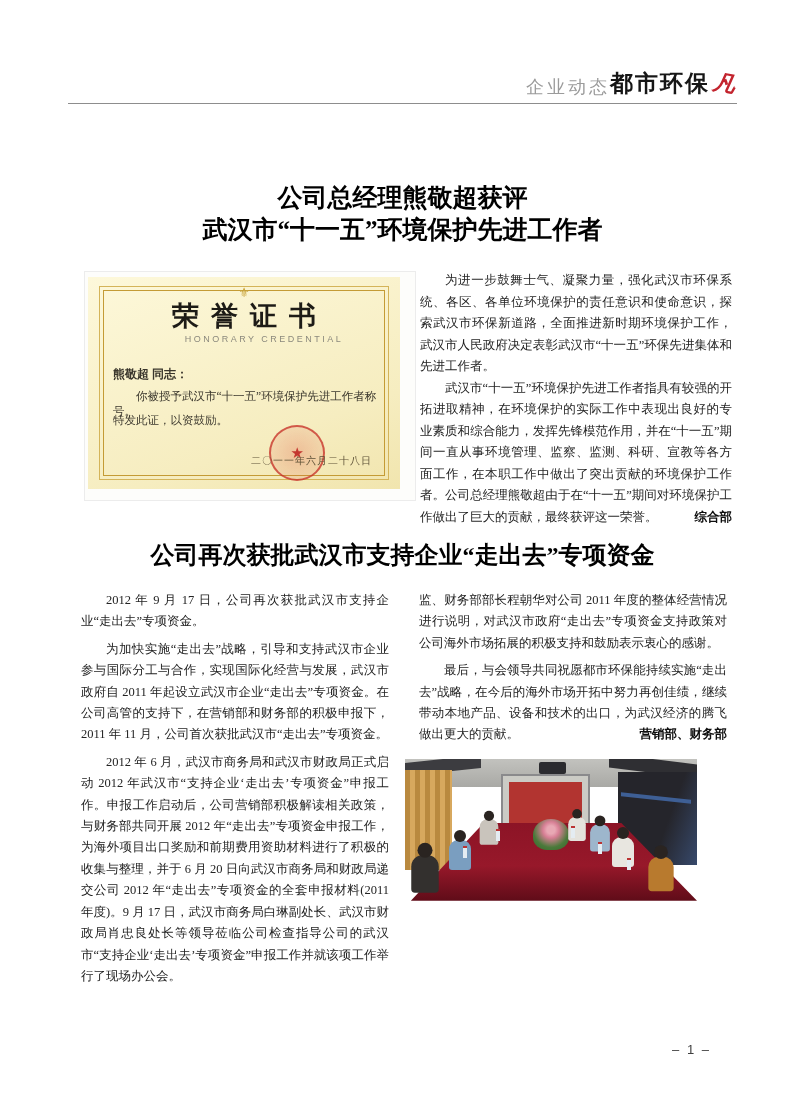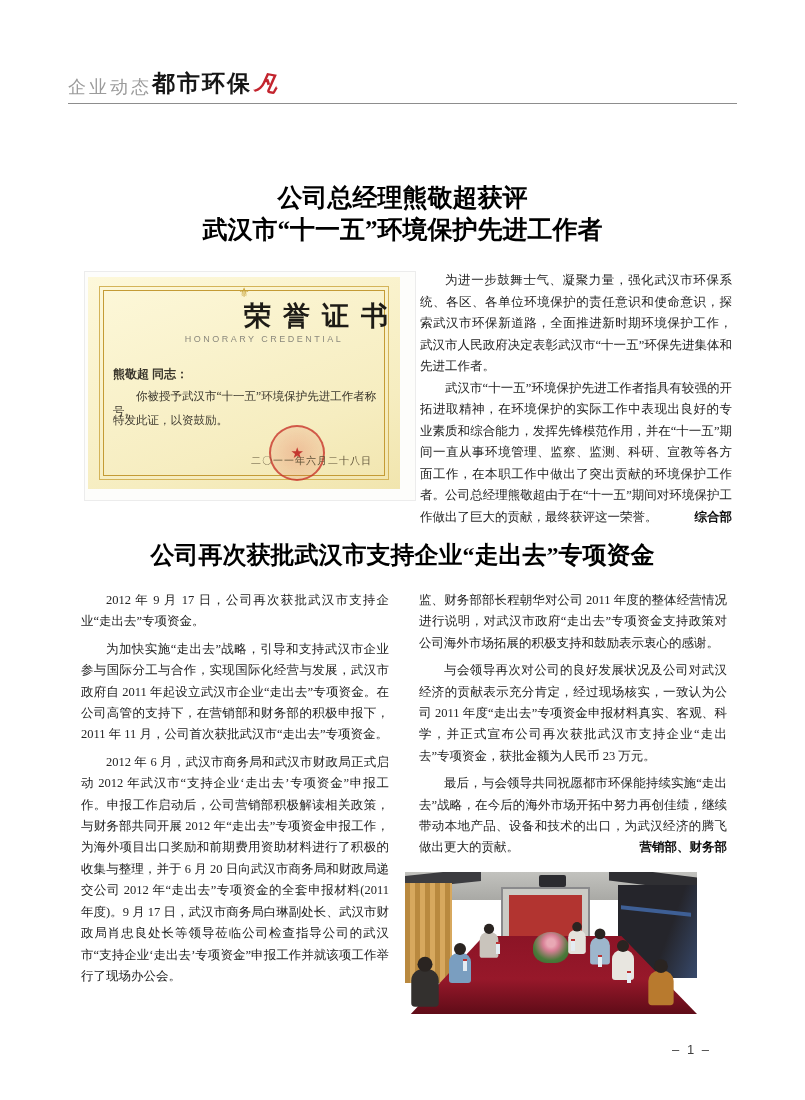--- a/index.html
+++ b/index.html
@@ -1,38 +1,38 @@
 <!DOCTYPE html>
 <html><head>
 <meta charset="utf-8">
 <style>
   html,body{margin:0;padding:0;background:#e8e8e8;}
   .page{position:relative;width:805px;height:1100px;background:#ffffff;margin:0 auto;
         font-family:"Liberation Serif","DejaVu Serif",serif;overflow:hidden;}
 
   
-  .header{position:absolute;left:68px;right:68px;top:68px;display:flex;justify-content:flex-start;align-items:flex-end;}
+  .header{position:absolute;left:68px;right:68px;top:68px;display:flex;justify-content:flex-end;align-items:flex-end;}
   .section-label{font-family:"Liberation Sans","DejaVu Sans",sans-serif;font-size:18px;color:#9b9b9b;letter-spacing:3px;}
   .brand{display:flex;align-items:flex-end;font-family:"Liberation Sans","DejaVu Sans",sans-serif;
          font-weight:bold;font-size:23px;color:#161616;letter-spacing:2px;}
   .brand-mark{color:#c3242e;font-size:22px;font-style:italic;margin-left:3px;transform:rotate(10deg);}
   .header-rule{position:absolute;left:68px;right:68px;top:103px;border-top:1px solid #8d8d8d;}
 
   
   .a1-title{position:absolute;left:68px;right:68px;top:182px;text-align:center;
             font-weight:bold;font-size:25px;line-height:32px;color:#000;}
 
   
   .cert{position:absolute;left:85px;top:272px;width:330px;height:228px;background:#fdfdfb;box-shadow:0 0 0 1px #ececec;}
   .cert-paper{position:absolute;left:3px;top:5px;right:15px;bottom:11px;
               background:linear-gradient(160deg,#fdf8da,#f6edc0 70%,#f1e5ae);}
   .cert-frame-outer{position:absolute;inset:9px 11px;border:1px solid #d4b459;}
   .cert-frame-inner{position:absolute;inset:3px;border:1px solid #c49b35;}
   .cert-ornament{position:absolute;top:4%;left:0;width:100%;text-align:center;color:#c9a53d;font-size:13px;}
-  .cert-title{position:absolute;top:10%;left:0;width:100%;text-align:right;font-weight:bold;
+  .cert-title{position:absolute;top:10%;left:0;width:100%;text-align:center;font-weight:bold;
               font-size:27px;letter-spacing:12px;text-indent:12px;color:#1d1b16;}
   .cert-sub{position:absolute;top:27%;left:0;width:100%;text-align:center;
             font-family:"Liberation Sans","DejaVu Sans",sans-serif;font-size:9px;color:#8b897d;letter-spacing:2.5px;padding-left:20px;}
   .cert-salutation{position:absolute;left:8%;top:42%;font-size:12px;font-weight:bold;color:#3a362c;}
   .cert-body1{position:absolute;left:8%;right:5%;top:53%;font-size:11.5px;color:#3a362c;text-indent:2em;}
   .cert-body2{position:absolute;left:8%;top:64%;font-size:11.5px;color:#3a362c;}
   .cert-date{position:absolute;right:9%;bottom:10%;font-size:10px;color:#5c5036;letter-spacing:1px;text-align:center;}
   .cert-seal{position:absolute;right:24%;bottom:4%;width:52px;height:52px;border-radius:50%;
              border:2px solid rgba(197,45,38,.75);
              background:radial-gradient(circle,rgba(224,90,70,.30),rgba(224,90,70,.08));
@@ -138,21 +138,20 @@
   <div class="a2-title">公司再次获批武汉市支持企业“走出去”专项资金</div>
 
   <div class="columns">
     <div class="col">
       <p>2012 年 9 月 17 日，公司再次获批武汉市支持企业“走出去”专项资金。</p>
       <p>为加快实施“走出去”战略，引导和支持武汉市企业参与国际分工与合作，实现国际化经营与发展，武汉市政府自 2011 年起设立武汉市企业“走出去”专项资金。在公司高管的支持下，在营销部和财务部的积极申报下，2011 年 11 月，公司首次获批武汉市“走出去”专项资金。</p>
       <p>2012 年 6 月，武汉市商务局和武汉市财政局正式启动 2012 年武汉市“支持企业‘走出去’专项资金”申报工作。申报工作启动后，公司营销部积极解读相关政策，与财务部共同开展 2012 年“走出去”专项资金申报工作，为海外项目出口奖励和前期费用资助材料进行了积极的收集与整理，并于 6 月 20 日向武汉市商务局和财政局递交公司 2012 年“走出去”专项资金的全套申报材料(2011 年度)。9 月 17 日，武汉市商务局白琳副处长、武汉市财政局肖忠良处长等领导莅临公司检查指导公司的武汉市“支持企业‘走出去’专项资金”申报工作并就该项工作举行了现场办公会。</p>
     </div>
     <div class="col">
       <p class="no-indent">监、财务部部长程朝华对公司 2011 年度的整体经营情况进行说明，对武汉市政府“走出去”专项资金支持政策对公司海外市场拓展的积极支持和鼓励表示衷心的感谢。</p>
-      <p>与会领导再次对公司的良好发展状况及公司对武汉经济的贡献表示充分肯定，经过现场核实，一致认为公司 2011 年度“走出去”专项资金申报材料真实、客观、科学，并正式宣布公司再次获批武汉市支持企业“走出去”专项资金，获批金额为人民币 23 万元。</p>
       <p>
         <span>最后，与会领导共同祝愿都市环保能持续实施“走出去”战略，在今后的海外市场开拓中努力再创佳绩，继续带动本地产品、设备和技术的出口，为武汉经济的腾飞做出更大的贡献。</span>
         <span class="byline">营销部、财务部</span>
       </p>
 
       <div class="photo">
         <div class="ph-ceiling"></div>
         <div class="ph-beam-l"></div>
         <div class="ph-beam-r"></div>
         <div class="ph-projector"></div>

